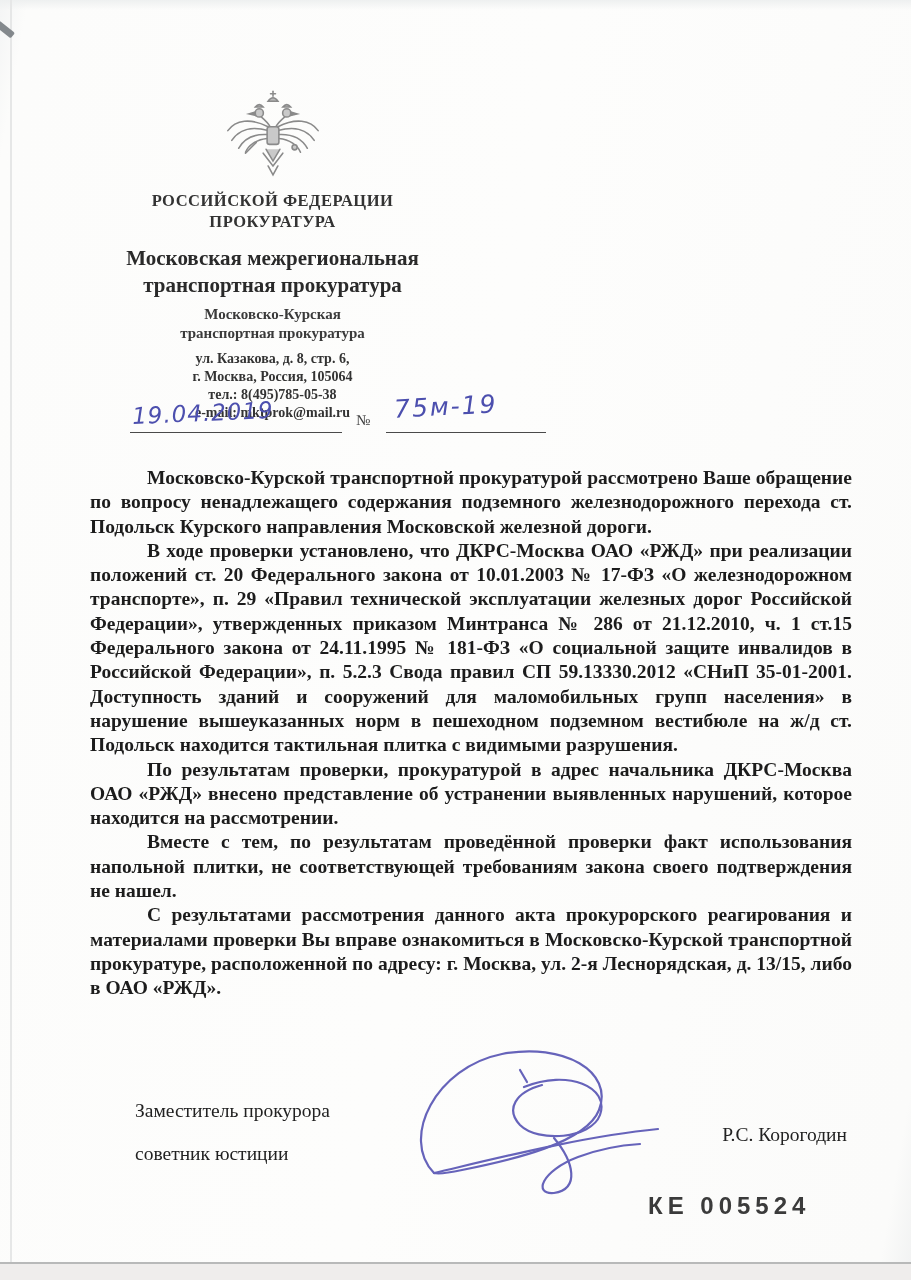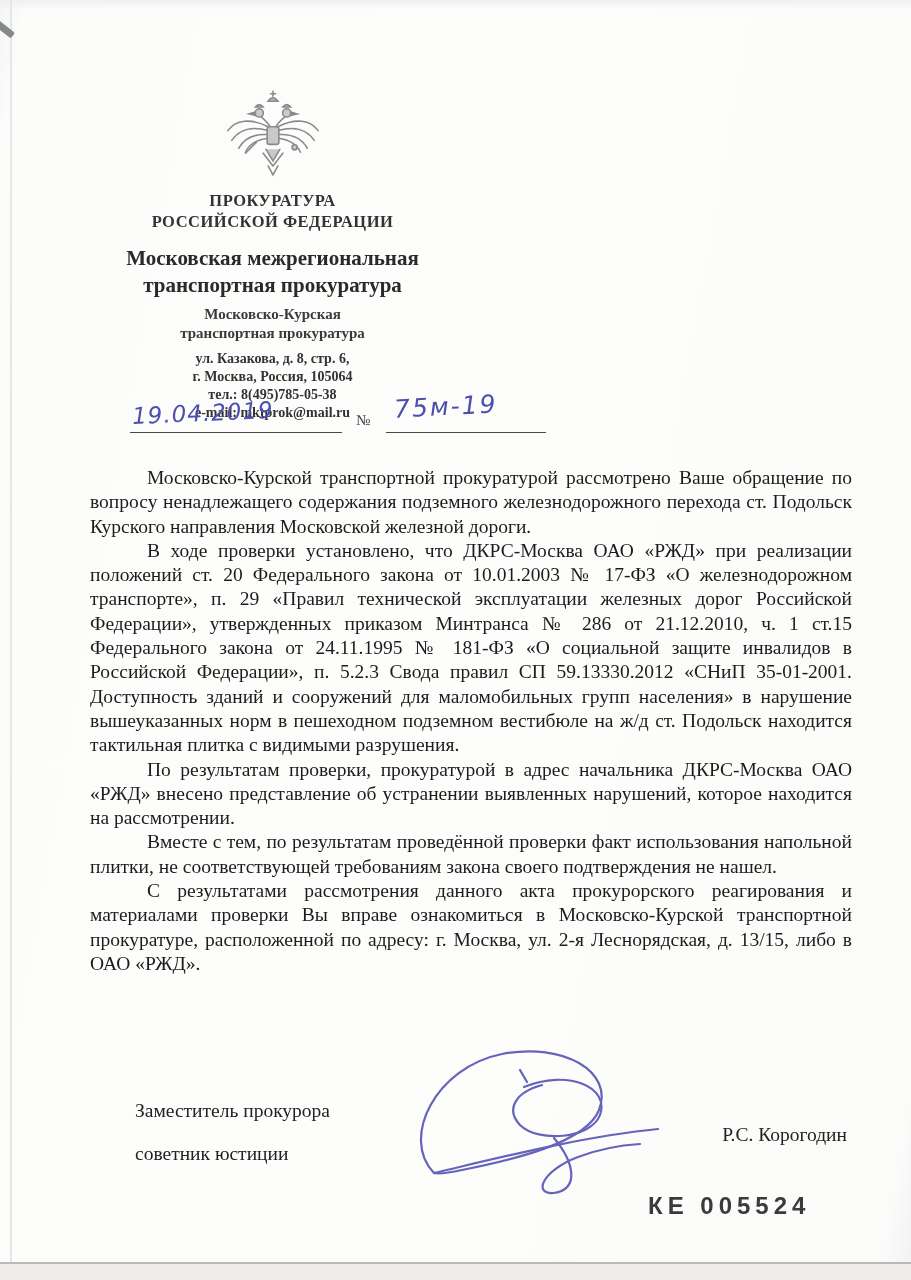--- a/index.html
+++ b/index.html
@@ -34,21 +34,21 @@
   .hw-num { position:absolute; left:266px; top:-6px; font-size:25px; letter-spacing:2px; transform:rotate(-3deg); }
 
   
   .reply-row { position:absolute; left:140px; top:442px; font-size:16px; color:#3c3c3c; white-space:nowrap; }
   .blank-line { display:inline-block; border-bottom:1.4px solid #555; height:13px; vertical-align:baseline; }
   .blank-line.w1 { width:138px; margin:0 8px 0 8px; }
   .blank-line.w2 { width:104px; margin-left:8px; }
 
   
   .body-text { position:absolute; left:90px; top:466px; width:762px; font-size:19.5px; line-height:24.3px; text-align:justify; color:#1c1c1c; }
-  .body-text p { margin:0; text-indent:57px; }
+  .body-text p { margin:0; text-indent:57px;font-weight:bold; }
 
   
   .sign-block { position:absolute; left:135px; top:1100px; width:740px; font-size:19.5px; color:#222; }
   .sign-pos1 { position:absolute; left:0; top:0; }
   .sign-pos2 { position:absolute; left:0; top:43px;font-family:Liberation Serif, serif; }
   .sign-name { position:absolute; right:28px; top:24px; }
 
   .signature-svg { position:absolute; left:402px; top:1042px; width:285px; height:158px; }
 
   .form-number { position:absolute; left:648px; top:1192px; font-size:24px; font-weight:600; letter-spacing:5px; color:#3b3b3b; font-family:Liberation Sans, sans-serif; }
@@ -97,22 +97,22 @@
 
         <line x1="38" y1="53" x2="27" y2="64"></line>
         <circle cx="77" cy="58" r="2.6" fill="#c9c9c9"></circle>
 
         <path d="M48 60 L55 72 L62 60" fill="#c9c9c9"></path>
         <path d="M45 64 L55 77 L65 64"></path>
         <path d="M50 77 L55 86 L60 77"></path>
       </svg>
     </div>
     <div class="org">
+      <div>РОССИЙСКОЙ ФЕДЕРАЦИИ</div>
       <div>ПРОКУРАТУРА</div>
-      <div>РОССИЙСКОЙ ФЕДЕРАЦИИ</div>
     </div>
     <div class="division">
       <div>Московская межрегиональная</div>
       <div>транспортная прокуратура</div>
     </div>
     <div class="subdivision">
       <div>Московско-Курская</div>
       <div>транспортная прокуратура</div>
     </div>
     <div class="address">

